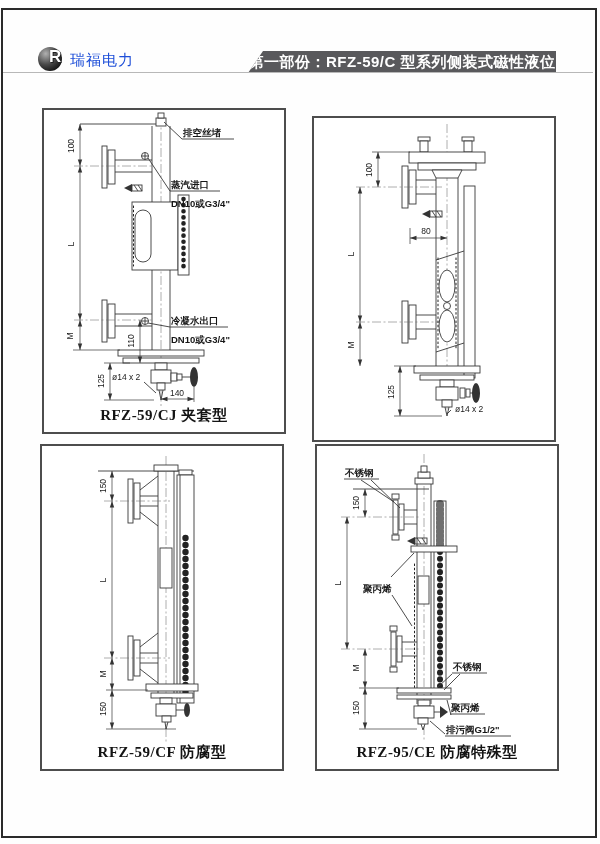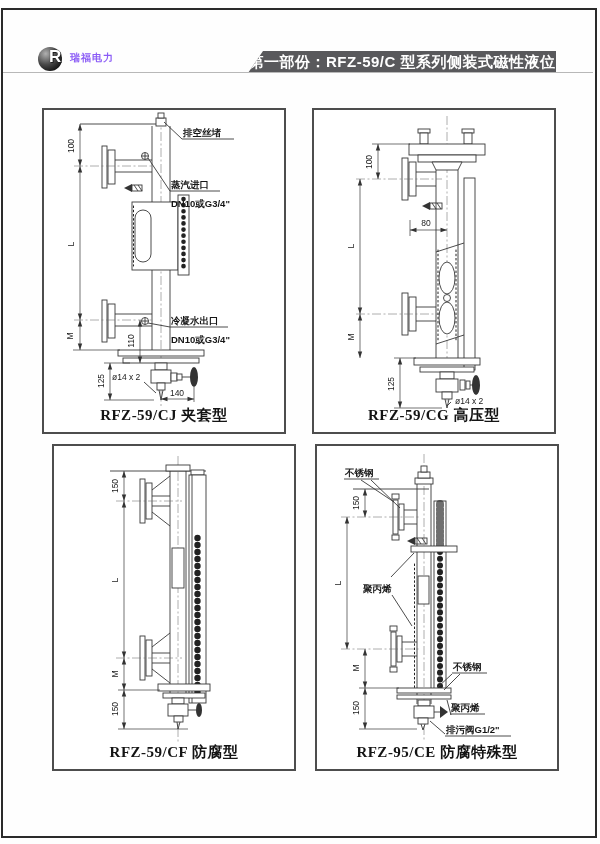--- a/index.html
+++ b/index.html
@@ -4,31 +4,31 @@
 <style>
   html,body{margin:0;padding:0;width:600px;height:844px;background:#fff;overflow:hidden;
     font-family:"Liberation Sans","DejaVu Sans",sans-serif;}
   .page{position:relative;width:600px;height:844px;background:#fefefe;}
   .frame{position:absolute;left:1px;top:8px;width:592px;height:826px;border:2px solid #2a2a2a;pointer-events:none;}
   
   .logo-circle{position:absolute;left:38px;top:47px;width:24px;height:24px;border-radius:50%;
     background:radial-gradient(circle at 32% 28%,#b0b0b0,#4a4a4a 45%,#161616 78%);}
   .logo-r{position:absolute;left:49px;top:47px;font-size:17px;font-weight:bold;color:#fff;
     text-shadow:0 0 1px #000,1px 1px 0 #222;}
-  .brand{position:absolute;left:70px;top:51px;font-size:10px;font-weight:bold;color:#8b5cf6;letter-spacing:1px;}
+  .brand{position:absolute;left:70px;top:51px;font-size:15px;font-weight:normal;color:#1d4ed8;letter-spacing:1px;}
   .titlebar{position:absolute;left:248px;top:51px;width:308px;height:22px;background:#59595c;
     clip-path:polygon(15px 0,100% 0,100% 100%,0 100%);}
   .titlebar span{display:block;text-align:center;line-height:22px;color:#fff;font-weight:bold;
     font-size:15px;letter-spacing:0.5px;}
   .header-rule{position:absolute;left:3px;top:72px;width:590px;height:1px;background:#b8b8b8;}
   
   .panel{position:absolute;width:240px;height:322px;border:2px solid #4d4d4d;background:#fff;}
   .p1{left:42px;top:108px;}
-  .p2{left:312px;top:108px;}
-  .p3{left:52px;top:444px;height:323px;}
+  .p2{left:312px;top:116px;}
+  .p3{left:40px;top:444px;height:323px;}
   .p4{left:315px;top:444px;height:323px;}
   .panel svg{position:absolute;left:0;top:0;}
   .caption{position:absolute;bottom:7px;left:0;width:100%;text-align:center;
     font-family:"Liberation Serif","DejaVu Serif",serif;font-weight:bold;font-size:15px;color:#141414;letter-spacing:0.5px;}
   
   .ln{stroke:#383838;stroke-width:0.9;fill:none;}
   .fl{stroke:#383838;stroke-width:0.9;fill:#fff;}
   .dk{stroke:none;fill:#333;}
   .cl{stroke:#6a6a6a;stroke-width:0.55;fill:none;stroke-dasharray:9 2.5 2 2.5;}
   .dim{stroke:#383838;stroke-width:0.7;fill:none;}
@@ -225,21 +225,20 @@
         <path class="dk" d="M86 248l-2.2 6.5h4.4z"></path>
           <path class="dk" d="M86 298l-2.2 -6.5h4.4z"></path>
       </g>
       <text class="dimtxt" transform="rotate(-90 58 52)" x="58" y="52" text-anchor="middle">100</text>
       <text class="dimtxt" x="112" y="116" text-anchor="middle">80</text>
       <text class="dimtxt" transform="rotate(-90 40 136)" x="40" y="136" text-anchor="middle">L</text>
       <text class="dimtxt" transform="rotate(-90 40 227)" x="40" y="227" text-anchor="middle">M</text>
       <text class="dimtxt" transform="rotate(-90 80 274)" x="80" y="274" text-anchor="middle">125</text>
       <text class="dimtxt" x="141" y="294">ø14 x 2</text>
     </svg>
-    <div class="caption">RFZ-59/CG 高压型</div>
   </div>
 
   <div class="panel p3">
     <svg width="240" height="300" viewBox="0 0 240 300">
       <g class="ln">
         <line class="cl" x1="124" y1="10" x2="124" y2="296"></line>
         <line x1="56" y1="25" x2="152" y2="25"></line>
         <rect class="fl" x="112" y="19" width="24" height="6"></rect>
 
         <line x1="116" y1="25" x2="116" y2="250"></line>

